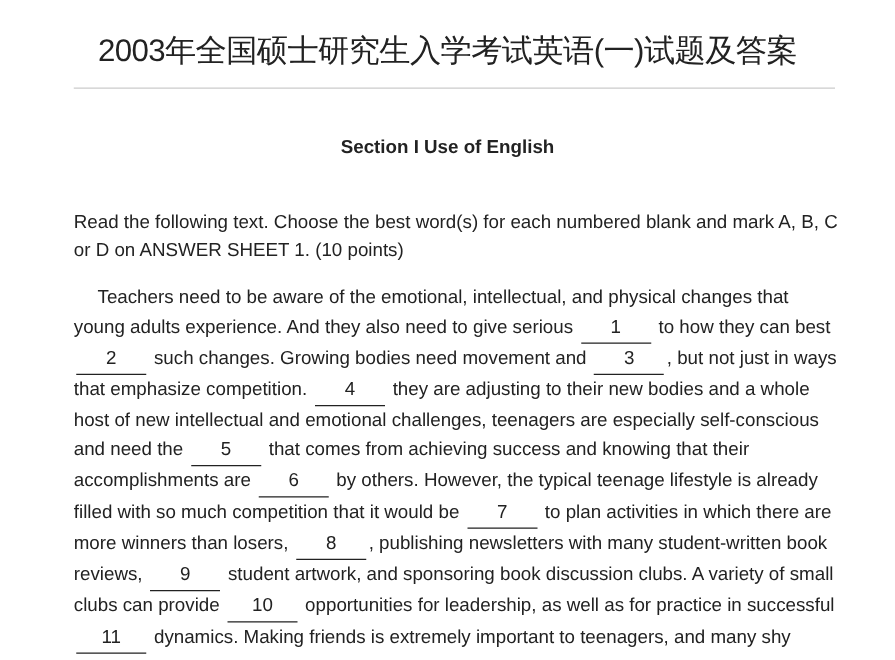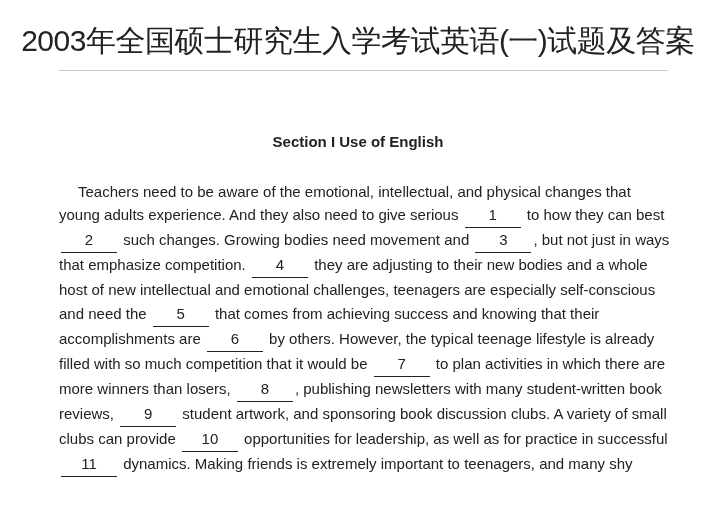--- a/index.html
+++ b/index.html
@@ -18,39 +18,39 @@
       position: relative;
       width: 716px;
       height: 528px;
     }
     .title {
       position: absolute;
       left: 0;
       top: 26px;
       width: 716px;
       text-align: center;
-      font-size: 30px;
+      font-size: 25px;
       font-weight: normal;
       color: #222222;
       letter-spacing: -0.5px;
       margin: 0;
       line-height: 30px;
     }
     .title-rule {
       position: absolute;
       left: 59px;
       top: 70px;
       width: 609px;
       height: 0;
       border-top: 1px solid #cccccc;
     }
     .section-title {
       position: absolute;
       left: 0;
-      top: 132px;
+      top: 108px;
       width: 716px;
       text-align: center;
       font-size: 15px;
       font-weight: bold;
       color: #222222;
       line-height: 20px;
     }
     .content {
       position: absolute;
       left: 59px;
@@ -89,16 +89,17 @@
 </head>
 <body>
 
 <div class="page">
   <h1 class="title">2003年全国硕士研究生入学考试英语(一)试题及答案</h1>
   <div class="title-rule"></div>
 
   <div class="section-title">Section I Use of English</div>
 
   <div class="content">
+    <p class="directions-text">Read the following text. Choose the best word(s) for each numbered blank and mark A, B, C or D on ANSWER SHEET 1. (10 points)</p>
 
     <p class="passage"><span>Teachers need to be aware of the emotional, intellectual, and physical changes that young adults experience. And they also need to give serious</span> <span class="blank">1</span> <span>to how they can best</span> <span class="blank">2</span> <span>such changes. Growing bodies need movement and</span> <span class="blank">3</span><span>, but not just in ways that emphasize competition.</span> <span class="blank">4</span> <span>they are adjusting to their new bodies and a whole host of new intellectual and emotional challenges, teenagers are especially self-conscious and need the</span> <span class="blank">5</span> <span>that comes from achieving success and knowing that their accomplishments are</span> <span class="blank">6</span> <span>by others. However, the typical teenage lifestyle is already filled with so much competition that it would be</span> <span class="blank">7</span> <span>to plan activities in which there are more winners than losers,</span> <span class="blank">8</span><span>, publishing newsletters with many student-written book reviews,</span> <span class="blank">9</span> <span>student artwork, and sponsoring book discussion clubs. A variety of small clubs can provide</span> <span class="blank">10</span> <span>opportunities for leadership, as well as for practice in successful</span> <span class="blank">11</span> <span>dynamics. Making friends is extremely important to teenagers, and many shy</span></p>
   </div>
 </div>
 
 </body></html>

